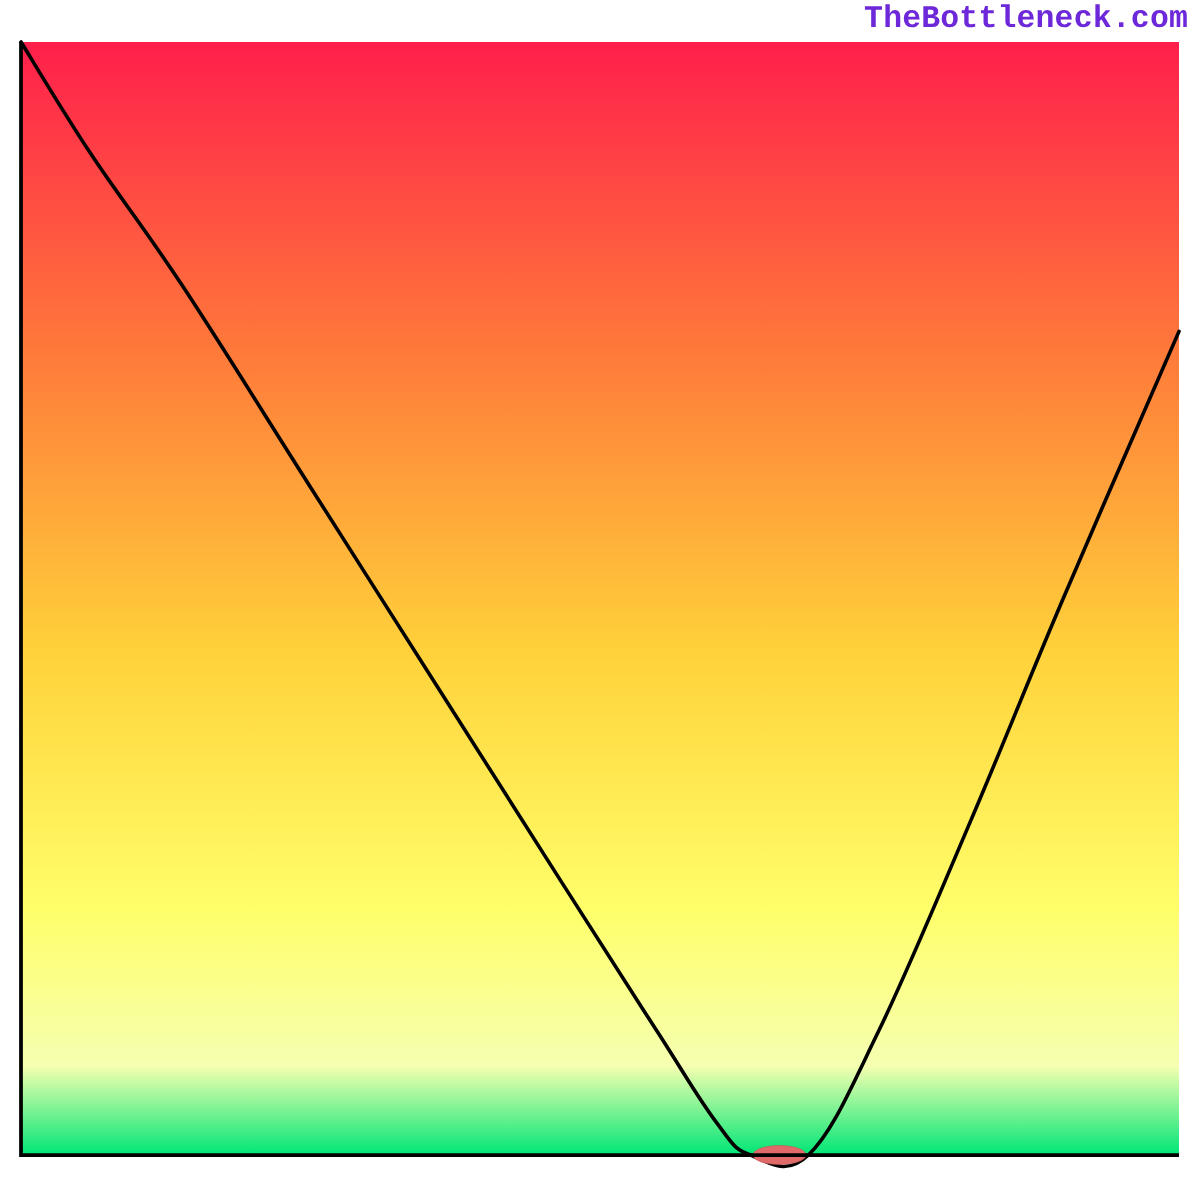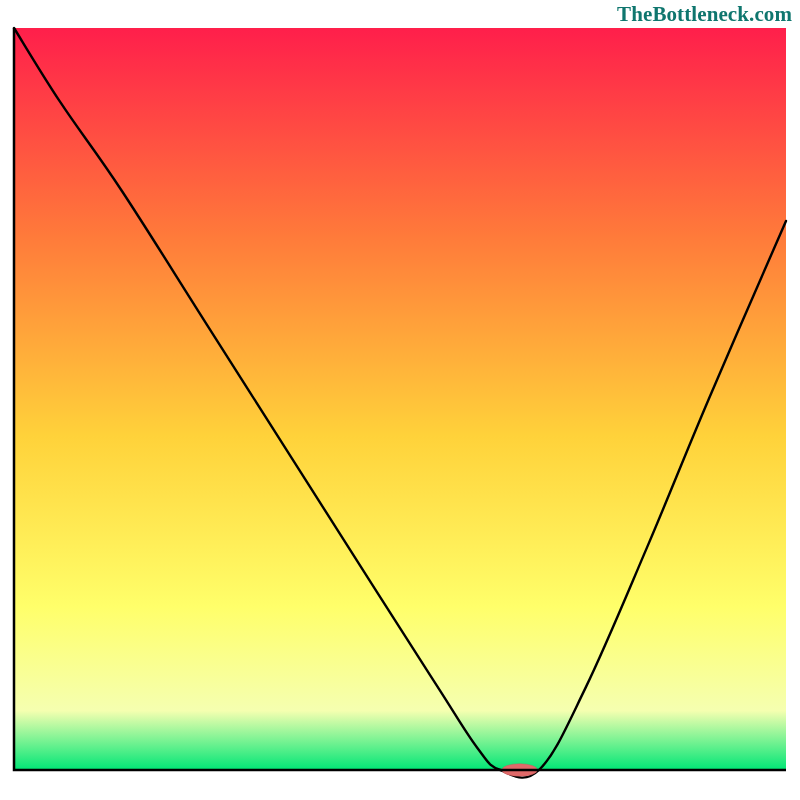--- a/index.html
+++ b/index.html
@@ -15,24 +15,24 @@
     position: relative;
     width: 800px;
     height: 800px;
   }
   .attribution {
     position: absolute;
     top: 2px;
     right: 8px;
     font-size: 21px;
     font-weight: bold;
-    color: #0f766e;
+    color: #6d28d9;
     letter-spacing: 0.1px;
     z-index: 10;
-    font-family: Liberation Serif, serif;
+    font-family: Liberation Mono, monospace;
   }
   svg.chart {
     position: absolute;
     left: 0;
     top: 0;
     width: 800px;
     height: 800px;
     display: block;
   }
 </style>

